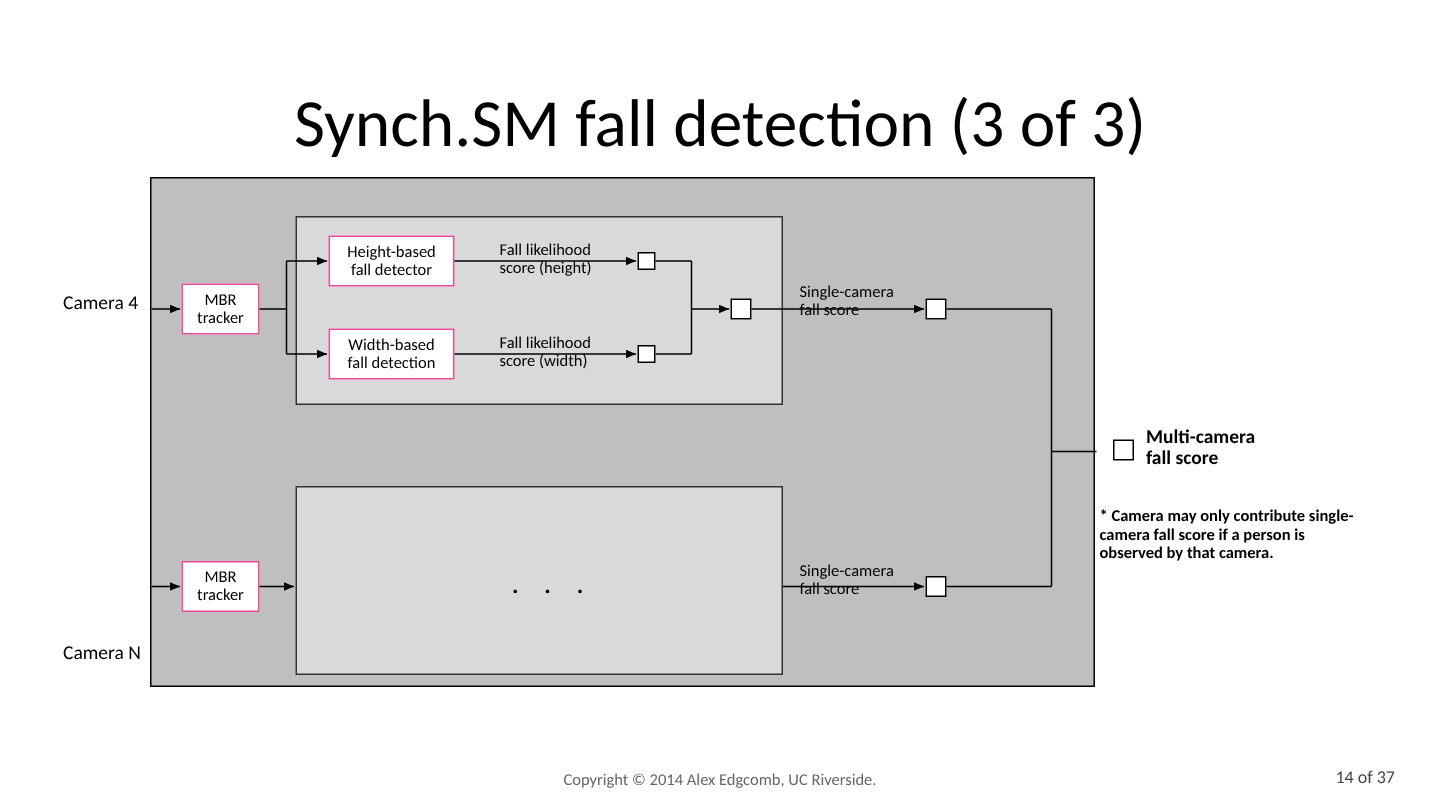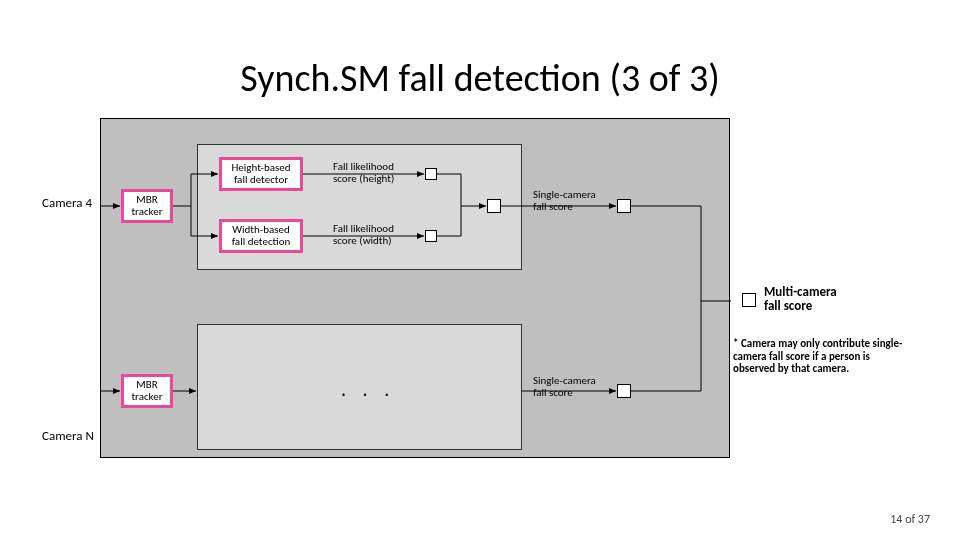--- a/index.html
+++ b/index.html
@@ -1,31 +1,31 @@
 <!DOCTYPE html>
 <html><head>
 <meta charset="utf-8">
 <style>
   * { box-sizing: border-box; margin: 0; padding: 0; }
   html, body { width: 960px; height: 540px; background: #fff; font-family: Calibri, Arial, sans-serif; }
   .slide { width: 960px; height: 540px; position: relative; }
-  .title { position: absolute; top: 55px; left: 0; right: 0; text-align: center; font-size: 38px; font-weight: 400; color: #000; }
+  .title { position: absolute; top: 55px; left: 0; right: 0; text-align: center; font-size: 45px; font-weight: 400; color: #000; }
   
   .diagram-area { position: absolute; top: 118px; left: 100px; width: 630px; height: 340px; background: #bfbfbf; border: 1px solid #000; }
   
   
   .cam-label { position: absolute; font-size: 13px; }
   .cam1-lbl { top: 195px; left: 42px; }
   .camN-lbl { top: 380px; left: 42px; margin-top: 48px; }
   
   
   .multi-lbl { position: absolute; top: 285px; left: 764px; font-size: 13px; line-height: 1.1; font-weight: bold; }
   
   
-  .box { position: absolute; background: #fff; border: 3px solid #ec4899; font-size: 11px; text-align: center; display: flex; align-items: center; justify-content: center; line-height: 1.1; }
+  .box { position: absolute; background: #fff; border: 1px solid #ec4899; font-size: 11px; text-align: center; display: flex; align-items: center; justify-content: center; line-height: 1.1; }
   .small-box { position: absolute; background: #fff; border: 1px solid #000; }
   
   
   .mbr1 { top: 70px; left: 20px; width: 52px; height: 34px; }
   .inner1 { top: 25px; left: 96px; width: 325px; height: 126px; background: #d9d9d9; border: 1px solid #333; }
   .hd-box { top: 38px; left: 118px; width: 84px; height: 34px; }
   .wd-box { top: 100px; left: 118px; width: 84px; height: 34px; }
   .hs-lbl { position: absolute; top: 42px; left: 232px; font-size: 11px; line-height: 1.1; }
   .ws-lbl { position: absolute; top: 104px; left: 232px; font-size: 11px; line-height: 1.1; }
   .hs-sq { top: 49px; left: 324px; width: 12px; height: 12px; }
@@ -140,14 +140,15 @@
       <line x1="600" y1="87" x2="600" y2="182"></line>
 
       <line x1="530" y1="272" x2="600" y2="272"></line>
       <line x1="600" y1="272" x2="600" y2="182"></line>
       <line x1="600" y1="182" x2="640" y2="182" class="arrow"></line>
     </svg>
   </div>
 
   <div class="note">* Camera may only contribute single-camera fall score if a person is observed by that camera.</div>
 
+  <div class="copyright">Copyright © 2014 Alex Edgcomb, UC Riverside.</div>
   <div class="page-num">14 of 37</div>
 </div>
 
 </body></html>

